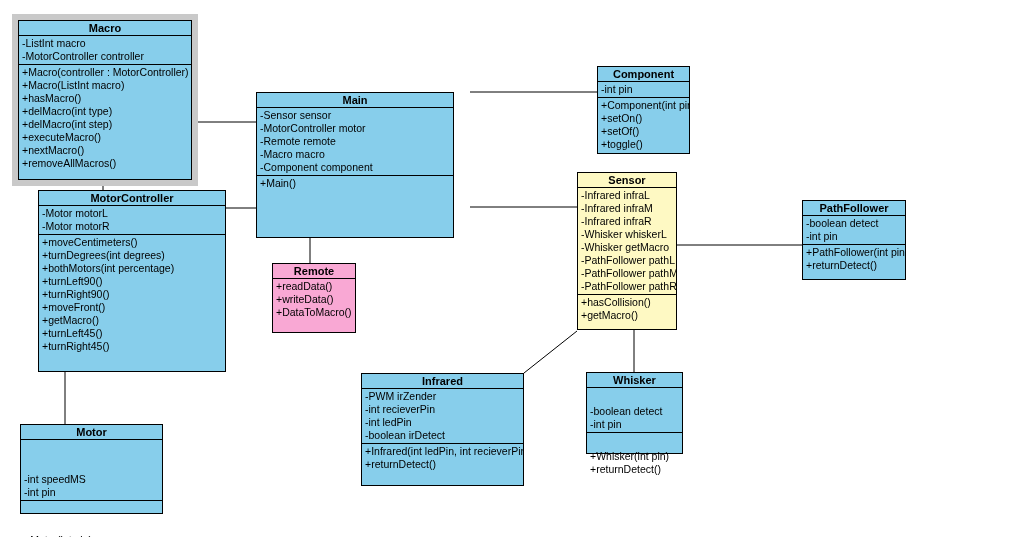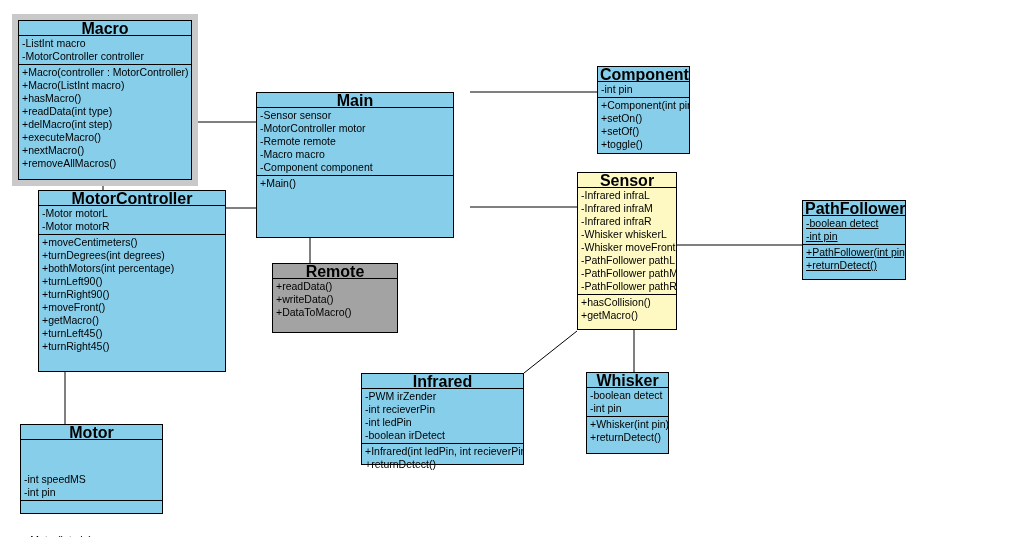--- a/index.html
+++ b/index.html
@@ -26,21 +26,21 @@
   .uml-class {
     position: absolute;
     background: #87CEEB;
     border: 1px solid #000;
     box-sizing: border-box;
     display: flex;
     flex-direction: column;
     color: #000;
   }
   .uml-title {
-    font-size: 16px;
+    font-size: 11px;
     font-weight: bold;
     line-height: 13px;
     text-align: center;
     padding: 1px 2px 0 2px;
     border-bottom: 1px solid #000;
     white-space: nowrap;
     overflow: hidden;
     flex: 0 0 auto;
   }
   .uml-attrs {
@@ -83,21 +83,21 @@
     <div class="uml-class" style="left: 18px; top: 20px; width: 174px; height: 160px; background: rgb(135, 206, 235); border-color: rgb(0, 0, 0);">
       <div class="uml-title">Macro</div>
       <div class="uml-attrs">
         <div class="uml-row">-ListInt macro</div>
         <div class="uml-row">-MotorController controller</div>
       </div>
       <div class="uml-methods">
         <div class="uml-row">+Macro(controller : MotorController)</div>
         <div class="uml-row">+Macro(ListInt macro)</div>
         <div class="uml-row">+hasMacro()</div>
-        <div class="uml-row">+readData(int type)</div>
+        <div class="uml-row">+delMacro(int type)</div>
         <div class="uml-row">+delMacro(int step)</div>
         <div class="uml-row">+executeMacro()</div>
         <div class="uml-row">+nextMacro()</div>
         <div class="uml-row">+removeAllMacros()</div>
       </div>
     </div>
     <div class="uml-class" style="left: 14px; top: 190px; width: 188px; height: 182px; background: rgb(135, 206, 235); border-color: rgb(0, 0, 0); margin-left: 24px;">
       <div class="uml-title">MotorController</div>
       <div class="uml-attrs">
         <div class="uml-row">-Motor motorL</div>
@@ -132,21 +132,21 @@
         <div class="uml-row">-Sensor sensor</div>
         <div class="uml-row">-MotorController motor</div>
         <div class="uml-row">-Remote remote</div>
         <div class="uml-row">-Macro macro</div>
         <div class="uml-row">-Component component</div>
       </div>
       <div class="uml-methods">
         <div class="uml-row u">+Main()</div>
       </div>
     </div>
-    <div class="uml-class" style="left: 272px; top: 263px; width: 126px; height: 70px; background: #a3a3a3; border-color: rgb(0, 0, 0);">
+    <div class="uml-class" style="left: 272px; top: 263px; width: 84px; height: 70px; background: #f9a8d4; border-color: rgb(0, 0, 0);">
       <div class="uml-title">Remote</div>
       <div class="uml-methods">
         <div class="uml-row">+readData()</div>
         <div class="uml-row">+writeData()</div>
         <div class="uml-row">+DataToMacro()</div>
       </div>
     </div>
     <div class="uml-class" style="left: 597px; top: 66px; width: 93px; height: 88px; background: rgb(135, 206, 235); border-color: rgb(0, 0, 0);">
       <div class="uml-title">Component</div>
       <div class="uml-attrs">
@@ -159,55 +159,55 @@
         <div class="uml-row">+toggle()</div>
       </div>
     </div>
     <div class="uml-class" style="left: 577px; top: 172px; width: 100px; height: 158px; background: #fef9c3; border-color: rgb(0, 0, 0);">
       <div class="uml-title">Sensor</div>
       <div class="uml-attrs">
         <div class="uml-row">-Infrared infraL</div>
         <div class="uml-row">-Infrared infraM</div>
         <div class="uml-row">-Infrared infraR</div>
         <div class="uml-row">-Whisker whiskerL</div>
-        <div class="uml-row">-Whisker moveFront</div>
+        <div class="uml-row">-Whisker getMacro</div>
         <div class="uml-row">-PathFollower pathL</div>
         <div class="uml-row">-PathFollower pathM</div>
         <div class="uml-row">-PathFollower pathR</div>
       </div>
       <div class="uml-methods">
         <div class="uml-row">+hasCollision()</div>
         <div class="uml-row">+getMacro()</div>
       </div>
     </div>
-    <div class="uml-class" style="left: 802px; top: 200px; width: 104px; height: 80px; background: rgb(135, 206, 235); border-color: rgb(0, 0, 0); text-decoration: underline;">
+    <div class="uml-class" style="left: 802px; top: 200px; width: 104px; height: 80px; background: rgb(135, 206, 235); border-color: rgb(0, 0, 0);">
       <div class="uml-title">PathFollower</div>
       <div class="uml-attrs">
         <div class="uml-row">-boolean detect</div>
         <div class="uml-row">-int pin</div>
       </div>
       <div class="uml-methods">
         <div class="uml-row">+PathFollower(int pin)</div>
         <div class="uml-row">+returnDetect()</div>
       </div>
     </div>
-    <div class="uml-class" style="left: 361px; top: 373px; width: 163px; height: 92px; background: rgb(135, 206, 235); border-color: rgb(0, 0, 0);">
+    <div class="uml-class" style="left: 361px; top: 373px; width: 163px; height: 113px; background: rgb(135, 206, 235); border-color: rgb(0, 0, 0);">
       <div class="uml-title">Infrared</div>
       <div class="uml-attrs">
         <div class="uml-row">-PWM irZender</div>
         <div class="uml-row">-int recieverPin</div>
         <div class="uml-row">-int ledPin</div>
         <div class="uml-row">-boolean irDetect</div>
       </div>
       <div class="uml-methods">
         <div class="uml-row">+Infrared(int ledPin, int recieverPin)</div>
         <div class="uml-row">+returnDetect()</div>
       </div>
     </div>
-    <div class="uml-class" style="left: 586px; top: 372px; width: 83px; height: 82px; background: rgb(135, 206, 235); border-color: rgb(0, 0, 0);">
+    <div class="uml-class" style="left: 586px; top: 372px; width: 97px; height: 82px; background: rgb(135, 206, 235); border-color: rgb(0, 0, 0); gap: 16px;">
       <div class="uml-title">Whisker</div>
       <div class="uml-attrs">
         <div class="uml-row">-boolean detect</div>
         <div class="uml-row">-int pin</div>
       </div>
       <div class="uml-methods">
         <div class="uml-row">+Whisker(int pin)</div>
         <div class="uml-row">+returnDetect()</div>
       </div>
     </div>

